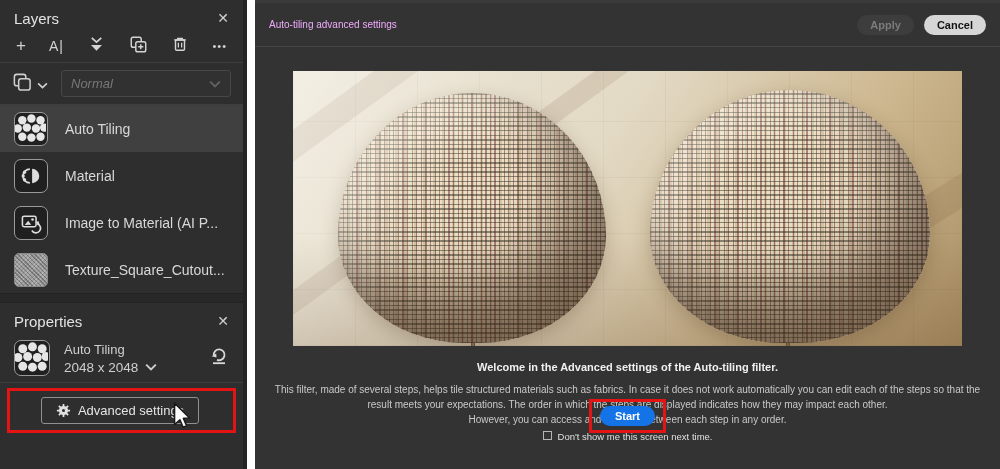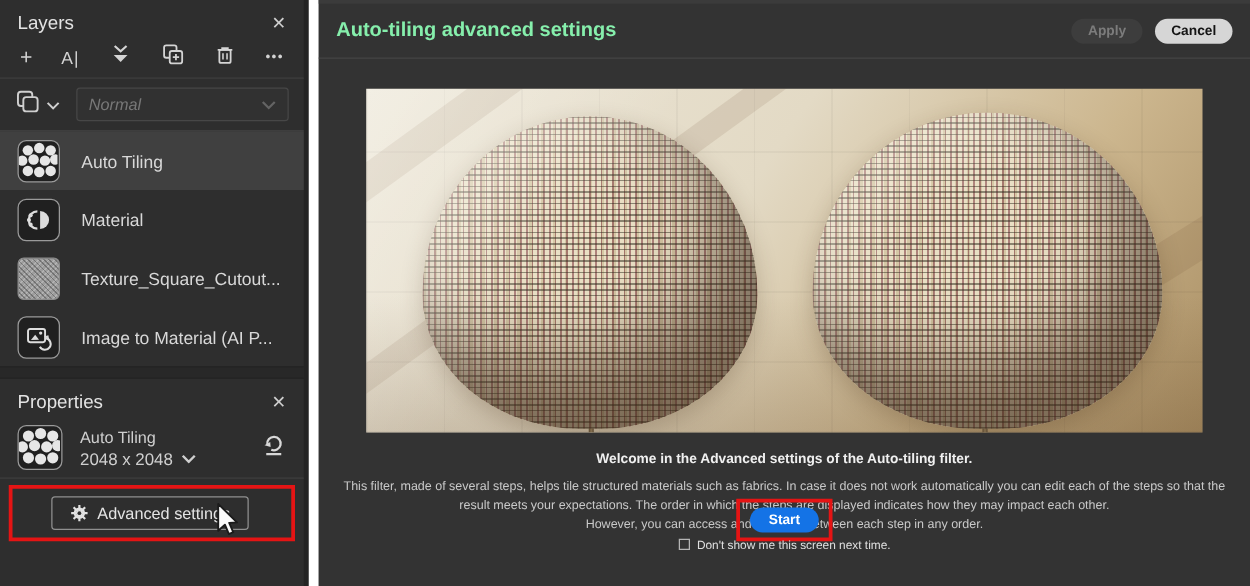--- a/index.html
+++ b/index.html
@@ -43,21 +43,21 @@
   .adv-btn { position:absolute; left:41px; top:14px; width:158px; height:27px; border:1px solid #909090; border-radius:3px; background:transparent; color:#e4e4e4; font-size:13px; display:flex; align-items:center; justify-content:center; gap:7px; font-family:"Liberation Sans",sans-serif; }
   .cursor { position:absolute; left:168px; top:18px; z-index:6; }
 
   
   .panel-gap { width:8px; height:469px; background:#ffffff; flex:0 0 auto; }
 
   
   .right-panel { width:745px; height:469px; background:#333333; flex:0 0 auto; position:relative; }
   .rp-topstrip { height:3px; background:#3b3b3b; }
   .rp-header { height:44px; border-bottom:1px solid #454545; display:flex; align-items:center; padding:0 14px; }
-  .rp-title { font-size:16px; font-weight:bold; color:#86efac; }
+  .rp-title { font-size:10px; font-weight:normal; color:#f0abfc; }
   .rp-actions { margin-left:auto; display:flex; gap:10px; }
   .pill { border:none; border-radius:12px; font-size:11px; font-weight:bold; padding:4px 13px; font-family:"Liberation Sans",sans-serif; }
   .pill-disabled { background:#3d3d3d; color:#7c7c7c; }
   .pill-light { background:#d6d6d6; color:#141414; }
   .rp-content { position:relative; height:421px; }
 
   
   .preview { position:absolute; left:38px; top:24px; width:669px; height:275px; overflow:hidden;
     background:
       repeating-linear-gradient(0deg, rgba(0,0,0,0.035) 0 1px, transparent 1px 56px),
@@ -178,34 +178,34 @@
               <path d="M11 3.5a6.3 6.3 0 0 1 0 13z" fill="#dddddd"></path>
               <path d="M9 3.7a6.3 6.3 0 0 0 0 12.6" fill="none" stroke="#dddddd" stroke-width="1.6"></path>
               <circle cx="4.1" cy="6.6" r="1.5" fill="#dddddd"></circle>
               <circle cx="2.9" cy="10" r="1.5" fill="#dddddd"></circle>
               <circle cx="4.1" cy="13.4" r="1.5" fill="#dddddd"></circle>
             </svg>
         </div>
         <span class="layer-name">Material</span>
       </div>
       <div class="layer-row">
-        <div class="texture-thumb"></div>
-        <span class="layer-name">Texture_Square_Cutout...</span>
-      </div>
-      <div class="layer-row">
         <div class="glyph-icon">
           <svg width="22" height="22" viewBox="0 0 20 20">
               <rect x="2.2" y="3.8" width="12.4" height="9.6" rx="1.5" fill="none" stroke="#dddddd" stroke-width="1.4"></rect>
               <path d="M4.3 11.8l3.1-3.8 2.8 3.6z" fill="#dddddd"></path>
               <circle cx="11.4" cy="6.8" r="1.2" fill="#dddddd"></circle>
               <path d="M10.8 16.8a4.2 4.2 0 1 0 4.4-6.2" fill="none" stroke="#dddddd" stroke-width="1.5"></path>
               <path d="M13.8 9.2l3.2-.8.6 3z" fill="#dddddd"></path>
             </svg>
         </div>
         <span class="layer-name">Image to Material (AI P...</span>
+      </div>
+      <div class="layer-row">
+        <div class="texture-thumb"></div>
+        <span class="layer-name">Texture_Square_Cutout...</span>
       </div>
     </div>
 
     <div class="section-gap"></div>
 
     <div class="props-header">
       <span class="lp-title">Properties</span>
       <span class="x-btn">✕</span>
     </div>
 

